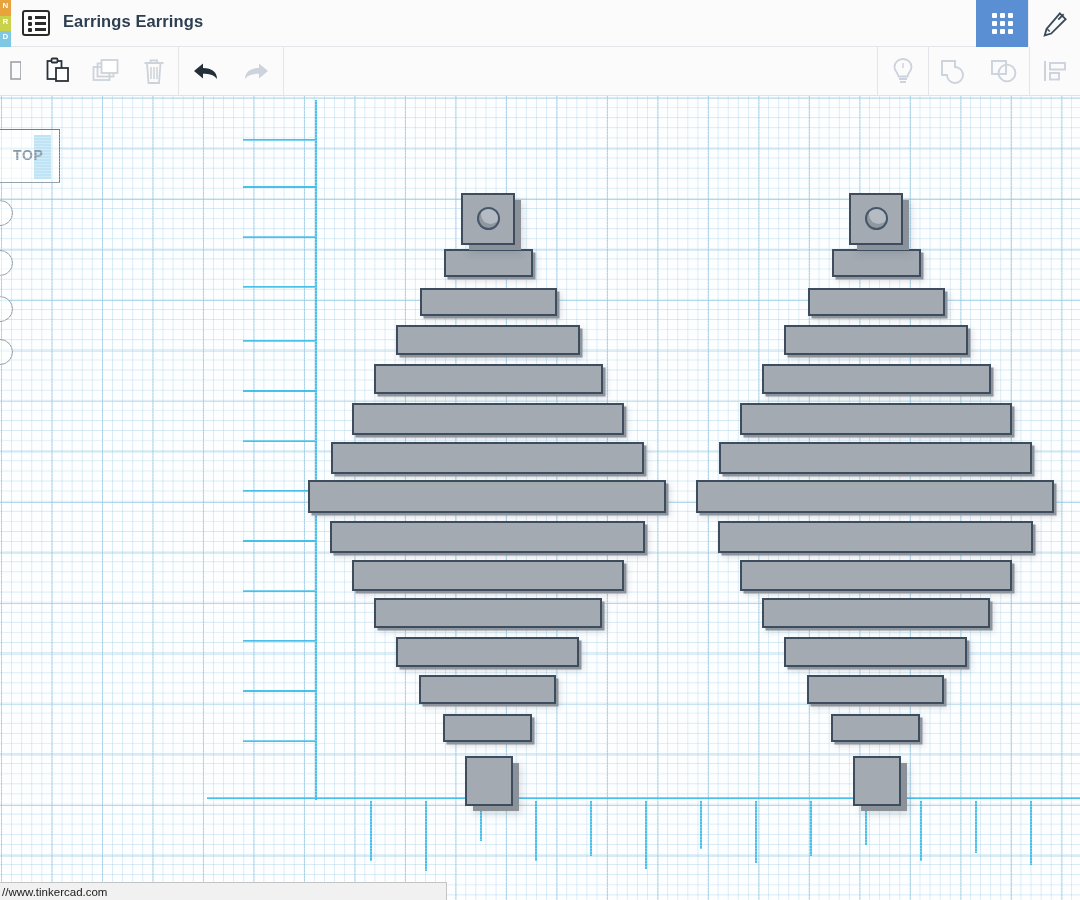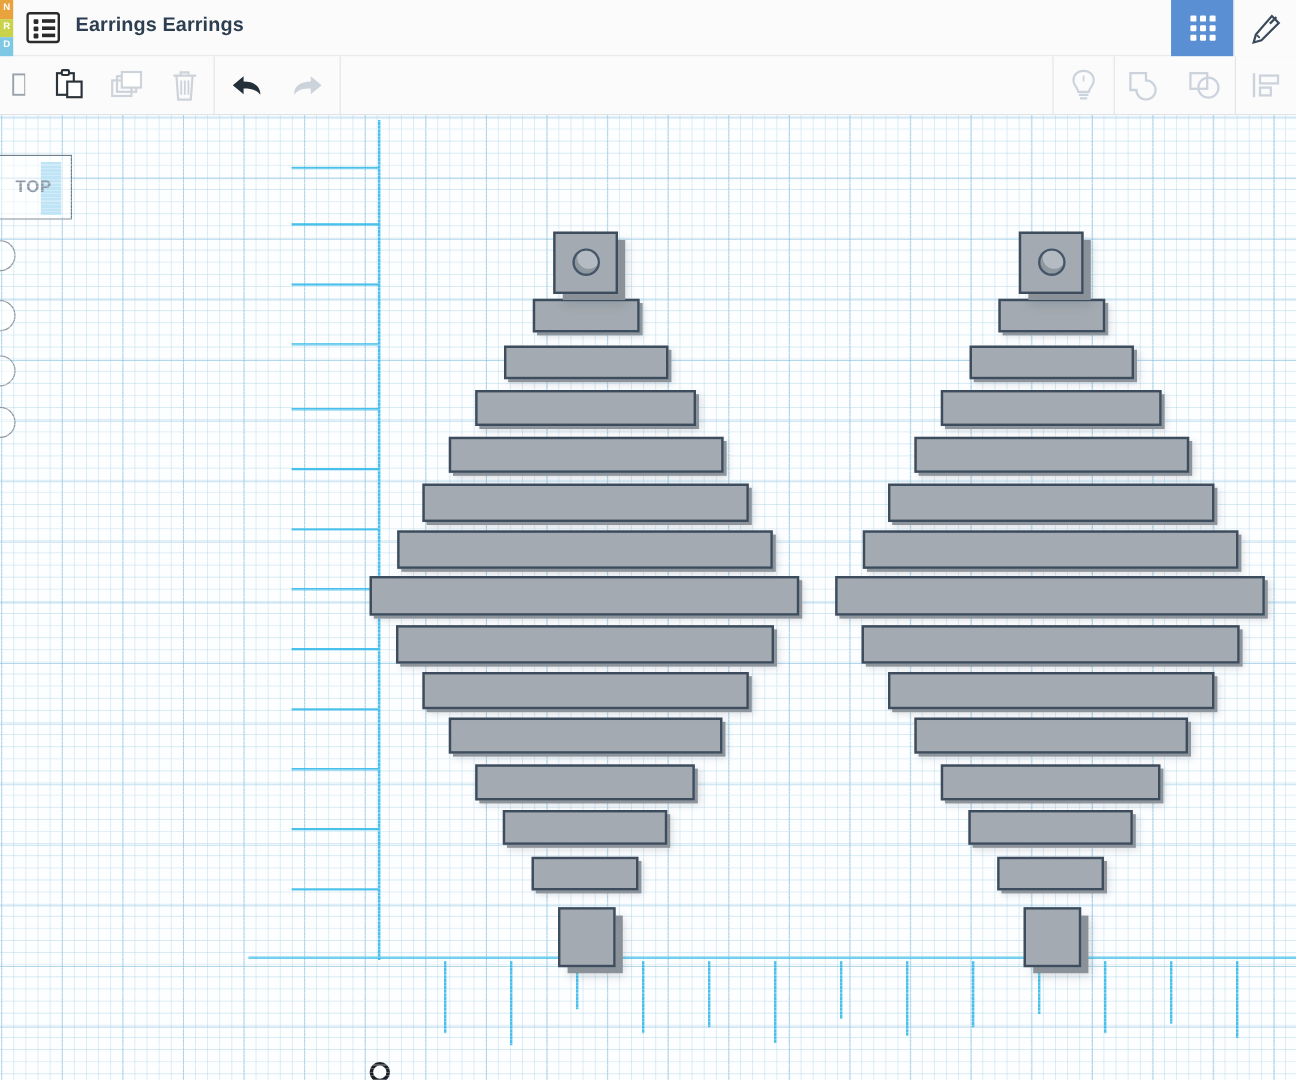--- a/index.html
+++ b/index.html
@@ -361,14 +361,17 @@
           <div class="slab cube" style="left: 849px; top: 97px; width: 54px; height: 52px; z-index: 120;">
             <div class="hole" style="left: 14px; top: 12px;"></div>
           </div>
         </div>
       </div>
 
     <div class="origin-ring"></div>
 
   </div>
 
+  <div class="statusbar">
+    <span>//www.tinkercad.com</span>
+  </div>
 
 </div>
 
 </body></html>

